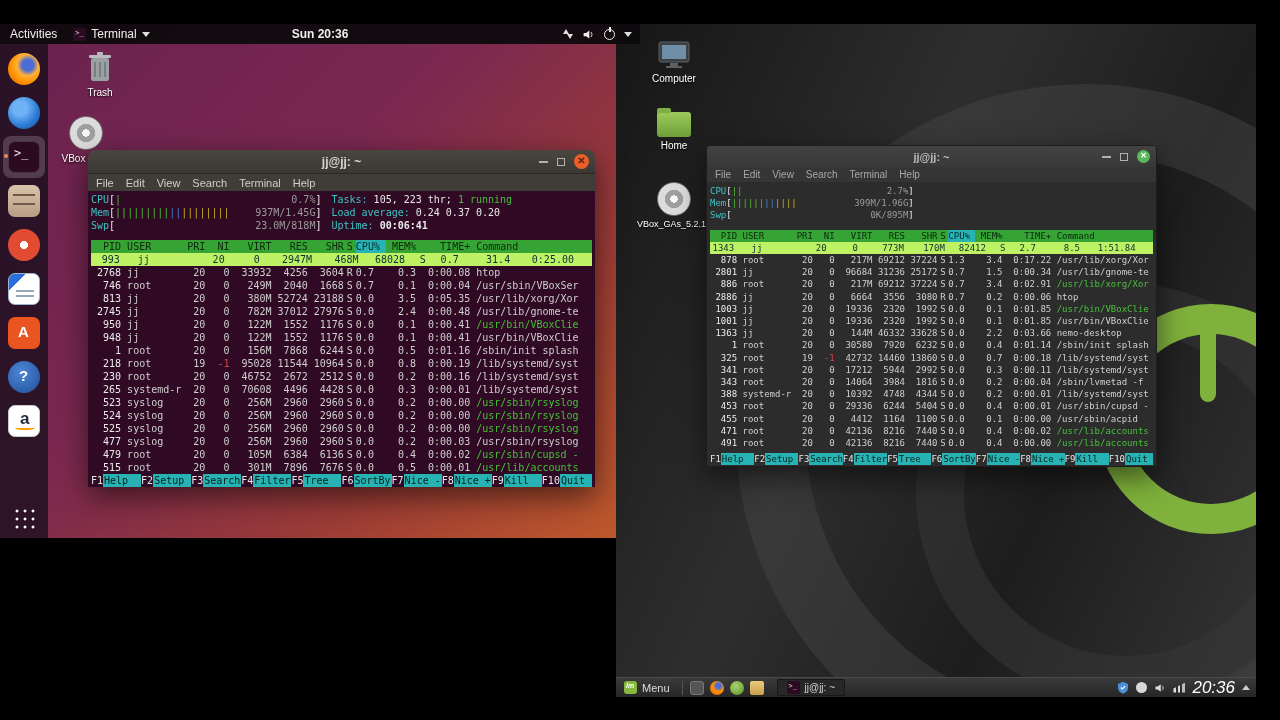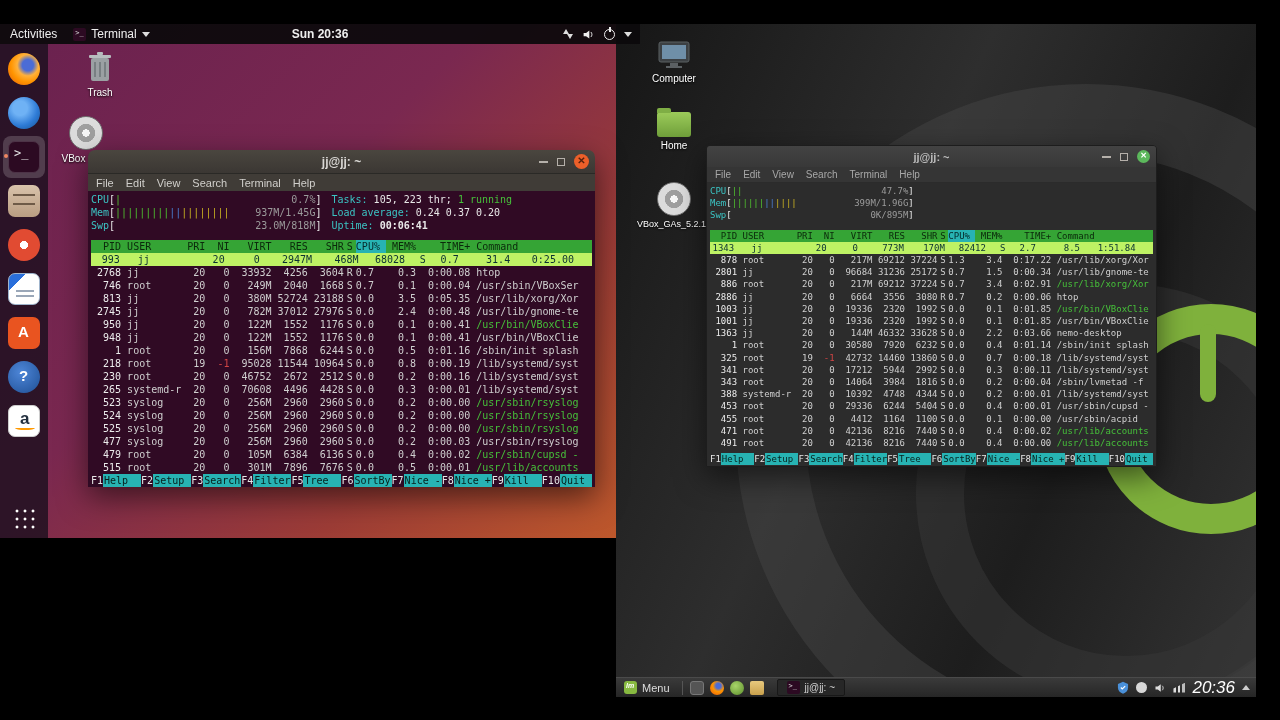--- a/index.html
+++ b/index.html
@@ -325,21 +325,21 @@
           <span class="menu-item">File</span>
           <span class="menu-item">Edit</span>
           <span class="menu-item">View</span>
           <span class="menu-item">Search</span>
           <span class="menu-item">Terminal</span>
           <span class="menu-item">Help</span>
         </div>
       <div class="content" id="htop-right">
           <div class="htop-top">
             <div class="meters">
-              <div class="meter"><span class="c-cyan">CPU</span><span class="c-white">[</span><span class="mbar"><span class="seg-green">||</span></span><span class="c-gray">47.7%</span><span class="c-white">]</span></div>
+              <div class="meter"><span class="c-cyan">CPU</span><span class="c-white">[</span><span class="mbar"><span class="seg-green">||</span></span><span class="c-gray">2.7%</span><span class="c-white">]</span></div>
               <div class="meter"><span class="c-cyan">Mem</span><span class="c-white">[</span><span class="mbar"><span class="seg-green">||||||</span><span class="seg-blue">||</span><span class="seg-yellow">||||</span></span><span class="c-gray">399M/1.96G</span><span class="c-white">]</span></div>
               <div class="meter"><span class="c-cyan">Swp</span><span class="c-white">[</span><span class="mbar"></span><span class="c-gray">0K/895M</span><span class="c-white">]</span></div>
             </div>
           </div>
           <div class="htop-header"><span class="hcell col-pid">PID</span><span class="hcell col-user">USER</span><span class="hcell col-pri">PRI</span><span class="hcell col-ni">NI</span><span class="hcell col-virt">VIRT</span><span class="hcell col-res">RES</span><span class="hcell col-shr">SHR</span><span class="hcell col-s">S</span><span class="hcell col-cpu sort">CPU%</span><span class="hcell col-mem">MEM%</span><span class="hcell col-time">TIME+</span><span class="hcell col-cmd">Command</span></div>
           <div class="htop-rows">
             <div class="prow selected"><span class="cell col-pid">1343</span><span class="cell col-user">jj</span><span class="cell col-pri">20</span><span class="cell col-ni">0</span><span class="cell col-virt">773M</span><span class="cell col-res">170M</span><span class="cell col-shr">82412</span><span class="cell col-s">S</span><span class="cell col-cpu">2.7</span><span class="cell col-mem">8.5</span><span class="cell col-time">1:51.84</span><span class="cell col-cmd">cinnamon --replac</span></div>
             <div class="prow"><span class="cell col-pid">878</span><span class="cell col-user">root</span><span class="cell col-pri">20</span><span class="cell col-ni">0</span><span class="cell col-virt">217M</span><span class="cell col-res">69212</span><span class="cell col-shr">37224</span><span class="cell col-s">S</span><span class="cell col-cpu">1.3</span><span class="cell col-mem">3.4</span><span class="cell col-time">0:17.22</span><span class="cell col-cmd">/usr/lib/xorg/Xor</span></div>
             <div class="prow"><span class="cell col-pid">2801</span><span class="cell col-user">jj</span><span class="cell col-pri">20</span><span class="cell col-ni">0</span><span class="cell col-virt">96684</span><span class="cell col-res">31236</span><span class="cell col-shr">25172</span><span class="cell col-s">S</span><span class="cell col-cpu">0.7</span><span class="cell col-mem">1.5</span><span class="cell col-time">0:00.34</span><span class="cell col-cmd">/usr/lib/gnome-te</span></div>
             <div class="prow"><span class="cell col-pid">886</span><span class="cell col-user">root</span><span class="cell col-pri">20</span><span class="cell col-ni">0</span><span class="cell col-virt">217M</span><span class="cell col-res">69212</span><span class="cell col-shr">37224</span><span class="cell col-s">S</span><span class="cell col-cpu">0.7</span><span class="cell col-mem">3.4</span><span class="cell col-time">0:02.91</span><span class="cell col-cmd c-green">/usr/lib/xorg/Xor</span></div>

